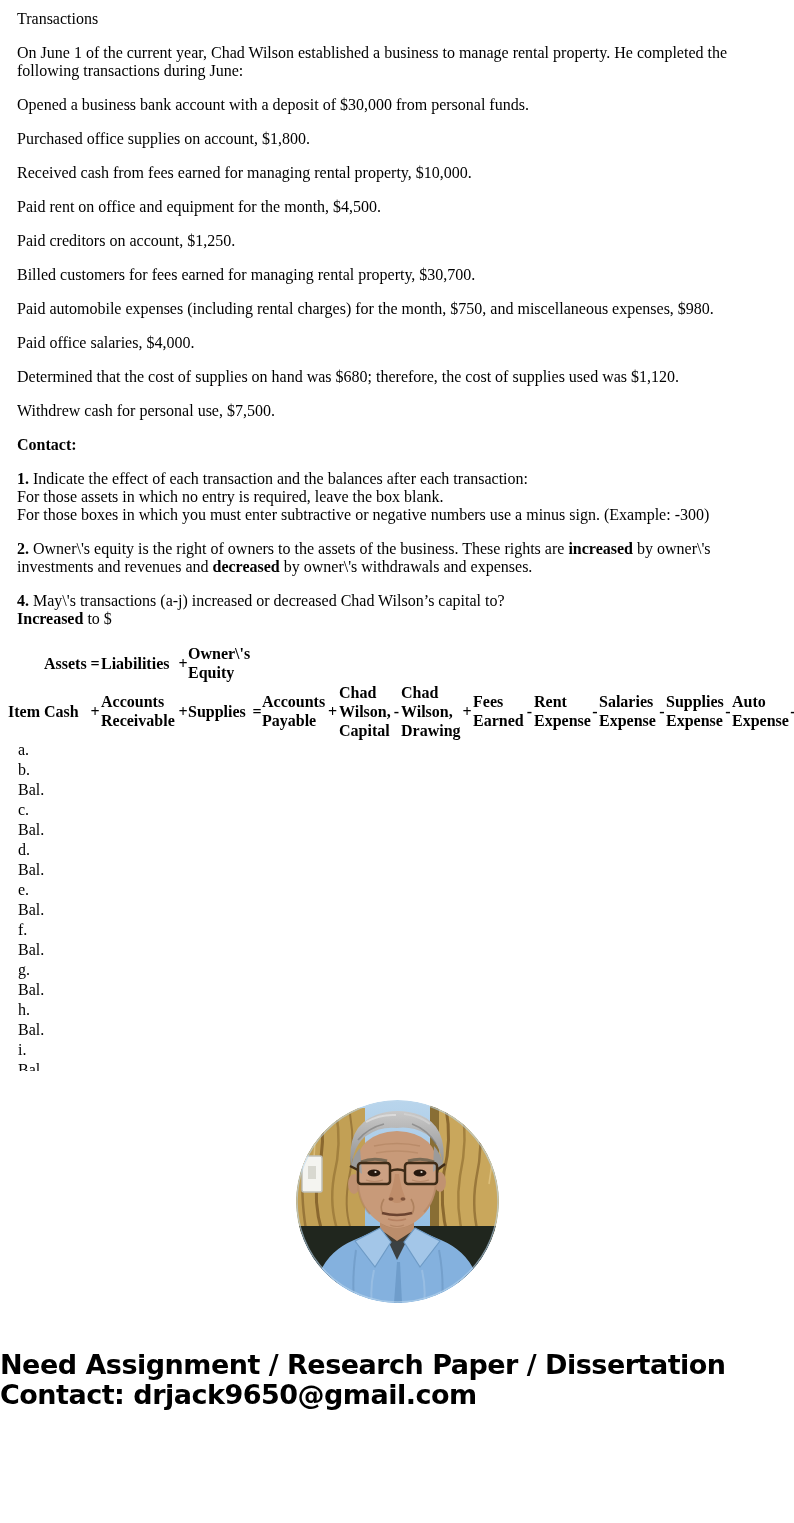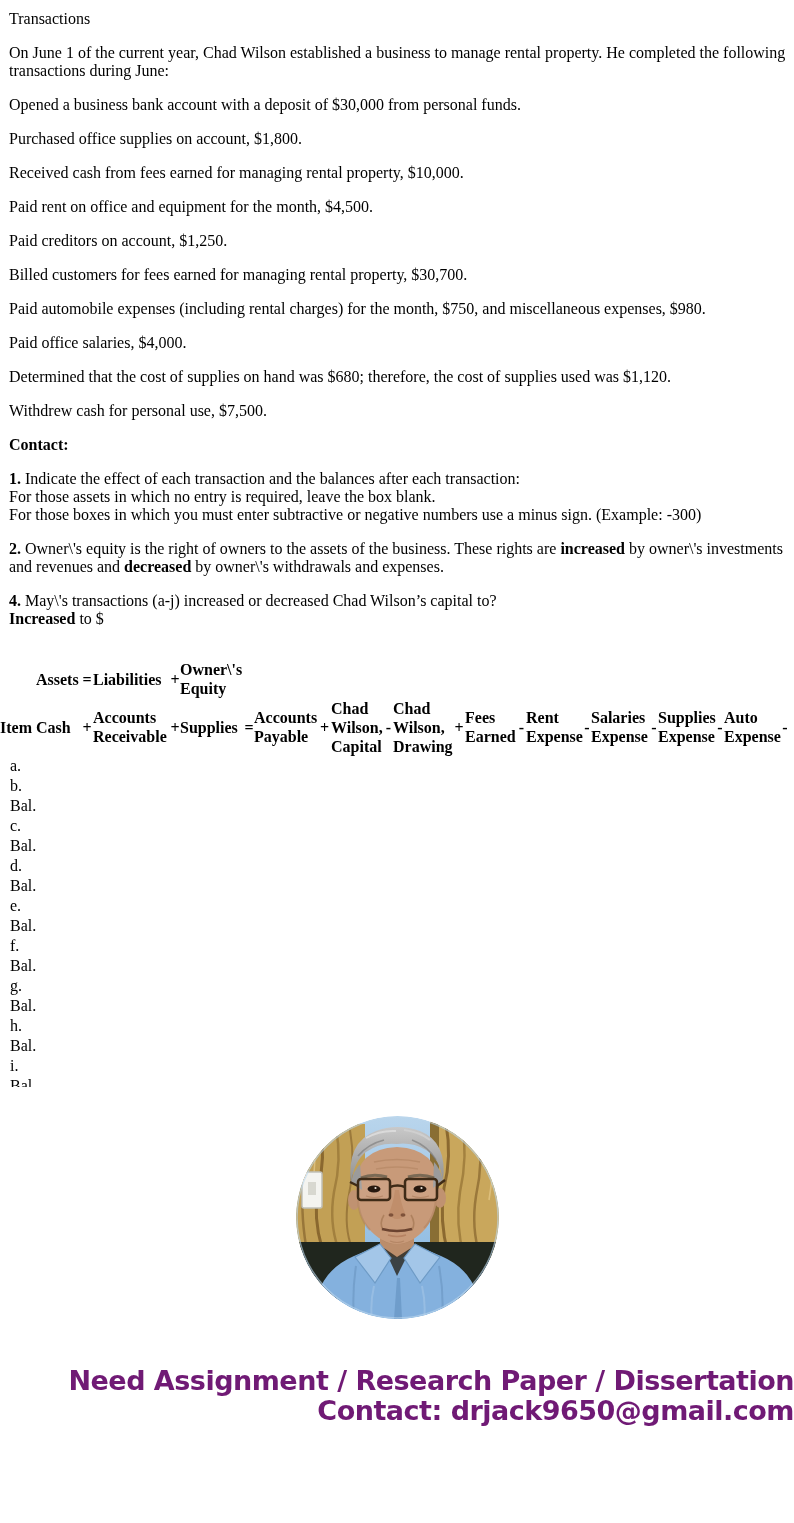--- a/index.html
+++ b/index.html
@@ -8,27 +8,27 @@
     position: relative;
     width: 794px;
     height: 1523px;
     overflow: hidden;
     background: #ffffff;
     color: #000000;
     font-family: "Liberation Serif", "DejaVu Serif", serif;
     font-size: 16px;
     line-height: 18px;
   }
-  .doc { padding: 10px 8px 0 9px; }
+  .doc { padding: 10px 8px 0 17px; }
   .doc p { margin: 16px 0 0 0; }
   .doc p.first { margin-top: 0; }
   b { font-weight: bold; }
 
   
-  .ws-clip { height: 427px; overflow: hidden; margin-top: 32px; }
+  .ws-clip { height: 427px; overflow: hidden; margin-top: 16px; padding-left: 8px; }
   table.ws {
     border-collapse: collapse;
     table-layout: fixed;
     width: 789px;
     font-weight: bold;
     line-height: 19px;
   }
   table.ws td { padding: 0; vertical-align: middle; overflow: visible; }
   table.ws tr.eq-row td  { height: 38px; }
   table.ws tr.hdr-row td { height: 58px; }
@@ -42,27 +42,27 @@
     width: 203px; height: 203px;
     margin: 29px auto 0 auto;
     border-radius: 50%;
     overflow: hidden;
   }
   .photo-wrap svg { display: block; }
 
   
   .footer {
     margin-top: 47px;
-    text-align: right;
+    text-align: left;
     font-family: "DejaVu Sans", "Liberation Sans", sans-serif;
     font-weight: bold;
     font-size: 27px;
     line-height: 30px;
     letter-spacing: -0.5px;
-    color: #701a75;
+    color: #000000;
   }
 </style>
 </head>
 <body>
 
 <div id="page">
 
   <div class="doc">
     <p class="first">Transactions</p>
 

